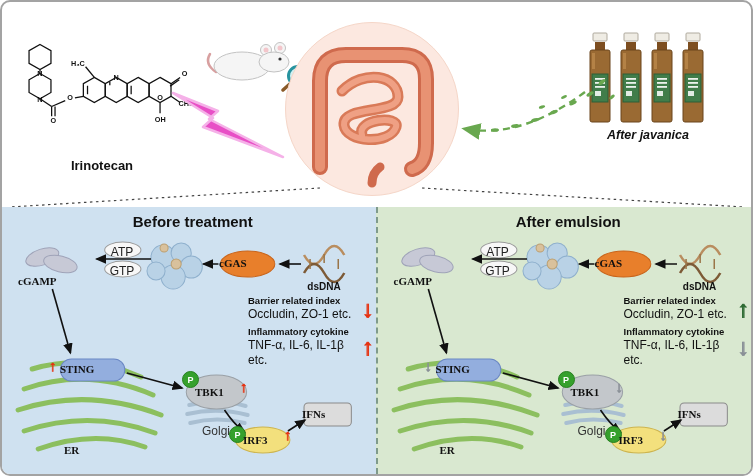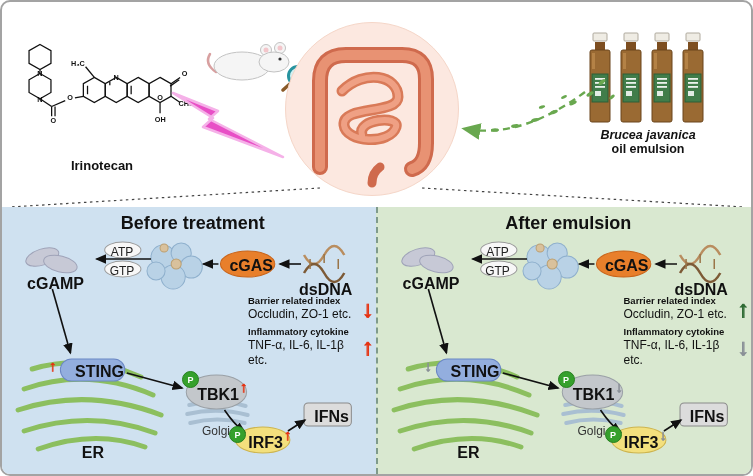--- a/index.html
+++ b/index.html
@@ -6,24 +6,24 @@
   .frame{position:relative;width:753px;height:476px;box-sizing:border-box;border:2px solid #a3a3a3;border-radius:10px;overflow:hidden;background:#fff;}
   .abs{position:absolute;}
   .center{text-align:center;}
   .caption{font-weight:bold;font-size:13px;color:#111;}
   .caption-italic{font-style:italic;font-weight:bold;font-size:12.5px;color:#111;}
   .caption-sub{font-weight:bold;font-size:12.5px;color:#111;}
   .panels{position:absolute;left:0;right:0;top:205px;bottom:0;display:flex;}
   .panel{position:relative;flex:1;overflow:hidden;}
   .panel-divider{border-left:2px dashed #7f9a8a;}
   .panel-svg{position:absolute;inset:0;width:100%;height:100%;}
-  .panel-title{position:absolute;top:6px;left:0;right:0;text-align:center;font-size:18px;font-weight:bold;color:#111;padding-left:8px;}
-  .lbl{position:absolute;font-weight:bold;font-size:16px;color:#111;text-align:right;}
+  .panel-title{position:absolute;top:6px;left:0;right:0;text-align:center;font-size:15px;font-weight:bold;color:#111;padding-left:8px;}
+  .lbl{position:absolute;font-weight:bold;font-size:11px;color:#111;text-align:left;font-family:Liberation Serif, serif;}
   .lbl-sm{position:absolute;font-size:12px;color:#222;text-align:center;}
-  .lbl-md{position:absolute;font-weight:bold;font-size:16px;color:#111;text-align:center;}
+  .lbl-md{position:absolute;font-weight:bold;font-size:10px;color:#111;text-align:center;}
   .lbl-golgi{position:absolute;font-size:12px;color:#333;text-align:center;}
   .p-badge{position:absolute;width:15px;height:15px;border-radius:50%;background:#35a02c;border:1px solid #27801f;color:#fff;font-size:9px;font-weight:bold;display:flex;align-items:center;justify-content:center;}
   .reg-arrow{position:absolute;font-size:15px;font-weight:bold;line-height:1;text-shadow:0.6px 0 currentColor,-0.6px 0 currentColor;}
   .indicator-block{position:absolute;width:126px;}
   .ind-row{display:flex;align-items:center;margin-bottom:4px;}
   .ind-text{flex:1;}
   .ind-title{font-weight:bold;font-size:9.5px;color:#111;line-height:1.25;}
   .ind-items{font-size:12px;color:#111;line-height:1.25;}
   .big-arrow{font-size:24px;font-weight:bold;line-height:0.9;margin-left:4px;text-shadow:0.8px 0 currentColor,-0.8px 0 currentColor;}
 </style>
@@ -143,22 +143,21 @@
           <rect x="5" y="21" width="3" height="16" fill="#c69254" opacity="0.6"></rect>
           <rect x="5" y="42" width="16" height="28" fill="#417d4a" stroke="#2f5e36"></rect>
           <rect x="8" y="46" width="10" height="1.8" fill="#fff" opacity="0.9"></rect>
           <rect x="8" y="50" width="10" height="1.8" fill="#fff" opacity="0.9"></rect>
           <rect x="8" y="54" width="10" height="1.8" fill="#fff" opacity="0.9"></rect>
           <rect x="8" y="59" width="6" height="5" fill="#fff" opacity="0.85"></rect>
         </g>
       </g>
     </svg>
     <div class="abs center" style="left:575px;top:126px;width:142px;">
-      <div class="caption-italic">Brucea javanica</div>
-      <div class="caption-sub">oil emulsion</div>
+      <div class="caption-italic">After javanica</div>
     </div>
 
     <svg class="abs" style="left:0;top:0;pointer-events:none;" width="749" height="205" viewBox="0 0 749 205">
       <defs>
         <marker id="ah-green" markerWidth="9" markerHeight="9" refX="6" refY="3.5" orient="auto">
           <path d="M0,0 L8,3.5 L0,7 Z" fill="#69a84f"></path>
         </marker>
       </defs>
       <path d="M583,90 C545,118 505,134 464,127" stroke="#69a84f" stroke-width="2.4" fill="none" stroke-dasharray="7 5" marker-end="url(#ah-green)"></path>
       <g fill="#69a84f">

